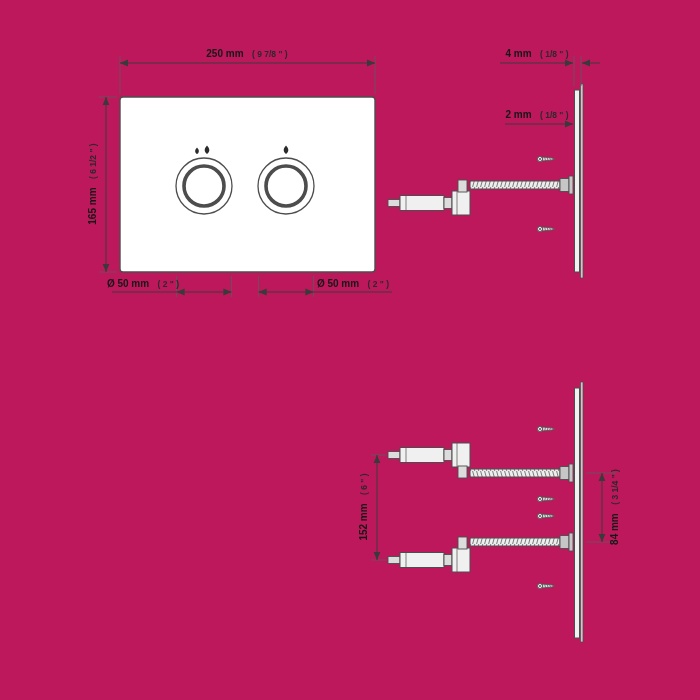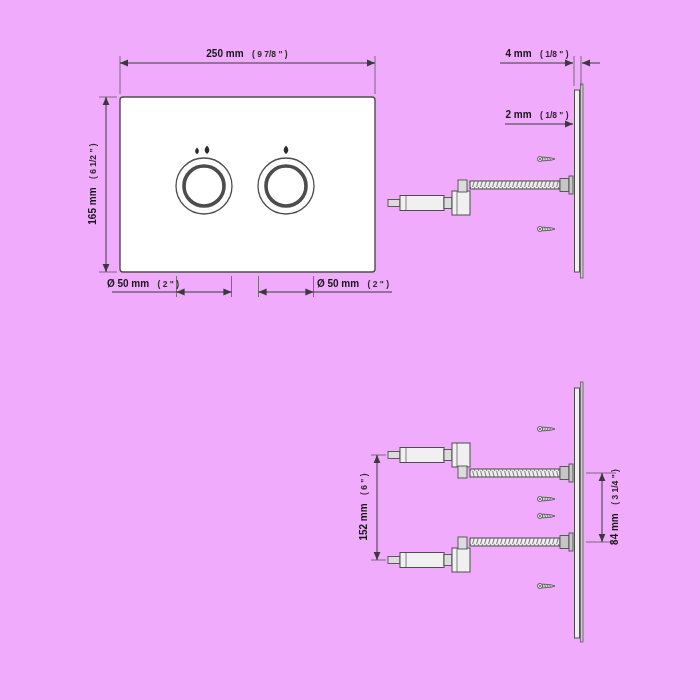--- a/index.html
+++ b/index.html
@@ -1,16 +1,16 @@
 <!DOCTYPE html>
 <html><head>
 <meta charset="utf-8">
 <style>
   html,body{margin:0;padding:0;background:#fff;}
-  .stage{width:700px;height:700px;background:#f0abfc;position:relative;font-family:"Liberation Sans",sans-serif;}
+  .stage{width:700px;height:700px;background:#be185d;position:relative;font-family:"Liberation Sans",sans-serif;}
   svg{display:block;}
   .plate{fill:#ffffff;stroke:#4d4d4d;stroke-width:1.4;}
   .thin{stroke:#4d4d4d;stroke-width:1;fill:#f1f1f1;}
   .ext{stroke:#5a5a5a;stroke-width:0.8;fill:none;}
   .dim{stroke:#3a3a3a;stroke-width:1;fill:none;}
   .hw{fill:#f0f0f0;stroke:#4d4d4d;stroke-width:1;}
   .hw2{fill:#dcdcdc;stroke:#4d4d4d;stroke-width:0.9;}
   .hw3{fill:#c6c6c6;stroke:#4d4d4d;stroke-width:0.9;}
   .dim-val{font:bold 10px "Liberation Sans",sans-serif;fill:#161616;}
   .dim-unit{font:bold 8.5px "Liberation Sans",sans-serif;fill:#2a2a2a;}

